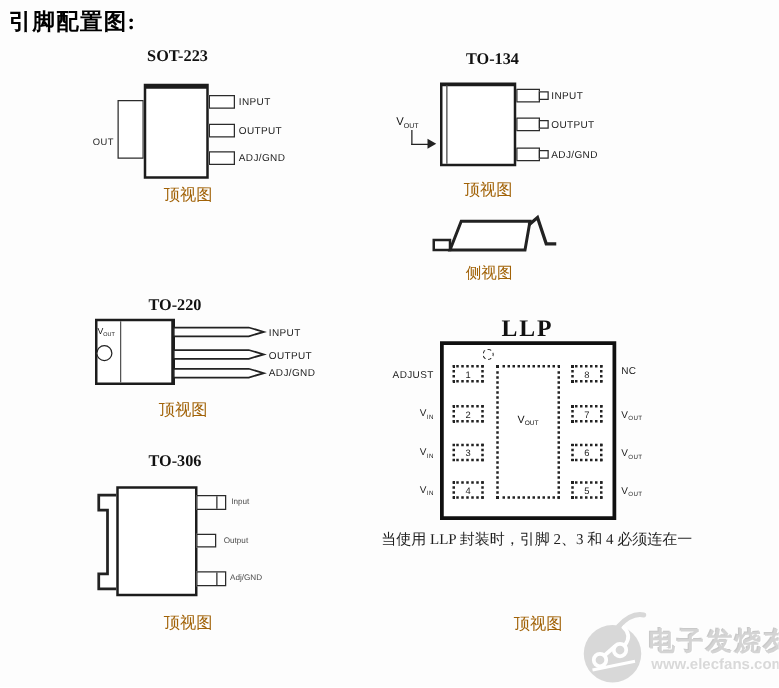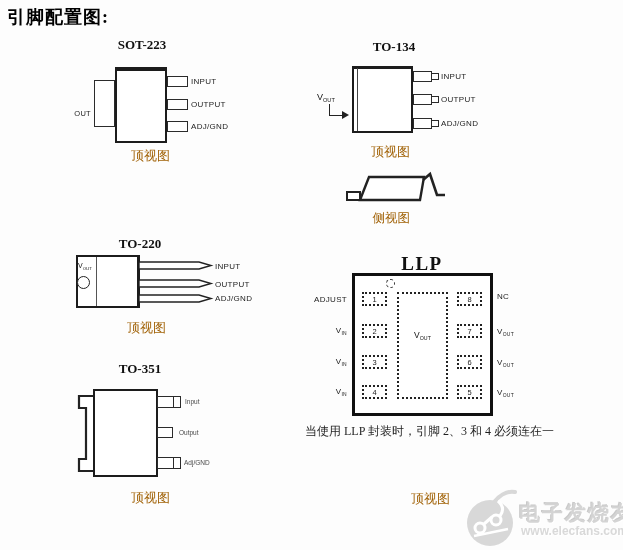--- a/index.html
+++ b/index.html
@@ -75,21 +75,21 @@
   <svg class="abs" style="left:139px; top:259px;" width="76" height="46" viewBox="0 0 76 46">
     <polygon points="0,3 60,3 72,6.5 60,10 0,10" fill="#fff" stroke="#222" stroke-width="1.4"></polygon>
     <polygon points="0,21 60,21 72,24.5 60,28 0,28" fill="#fff" stroke="#222" stroke-width="1.4"></polygon>
     <polygon points="0,36 60,36 72,39.5 60,43 0,43" fill="#fff" stroke="#222" stroke-width="1.4"></polygon>
   </svg>
   <div class="abs pin-lbl" style="left:215px; top:262px;">INPUT</div>
   <div class="abs pin-lbl" style="left:215px; top:280px;">OUTPUT</div>
   <div class="abs pin-lbl" style="left:215px; top:294px;">ADJ/GND</div>
   <div class="abs view-lbl" style="left:114px; top:319px; width:52px;">顶视图</div>
 
-  <div class="abs pkg-name" style="left:114px; top:361px; width:52px;">TO-351</div>
+  <div class="abs pkg-name" style="left:114px; top:361px; width:52px;">TO-306</div>
   <svg class="abs" style="left:76px; top:394px;" width="19" height="79" viewBox="0 0 19 79">
     <path d="M18 2 L3 2 L3 14 L10 14 L10 65 L3 65 L3 77 L18 77" fill="#fff" stroke="#222" stroke-width="2.2"></path>
   </svg>
   <div class="abs outline" style="left:93px; top:389px; width:65px; height:88px;"></div>
   <div class="abs pin-box" style="left:157px; top:396px; width:24px; height:12px;">
       <div style="position:absolute; right:6px; top:0; bottom:0; border-left:1.2px solid #2b2b2b;"></div>
     </div>
   <div class="abs tiny-lbl" style="left:185px; top:398px;">Input</div>
   <div class="abs pin-box" style="left:157px; top:427px; width:16px; height:11px;"></div>
   <div class="abs tiny-lbl" style="left:179px; top:429px;">Output</div>

